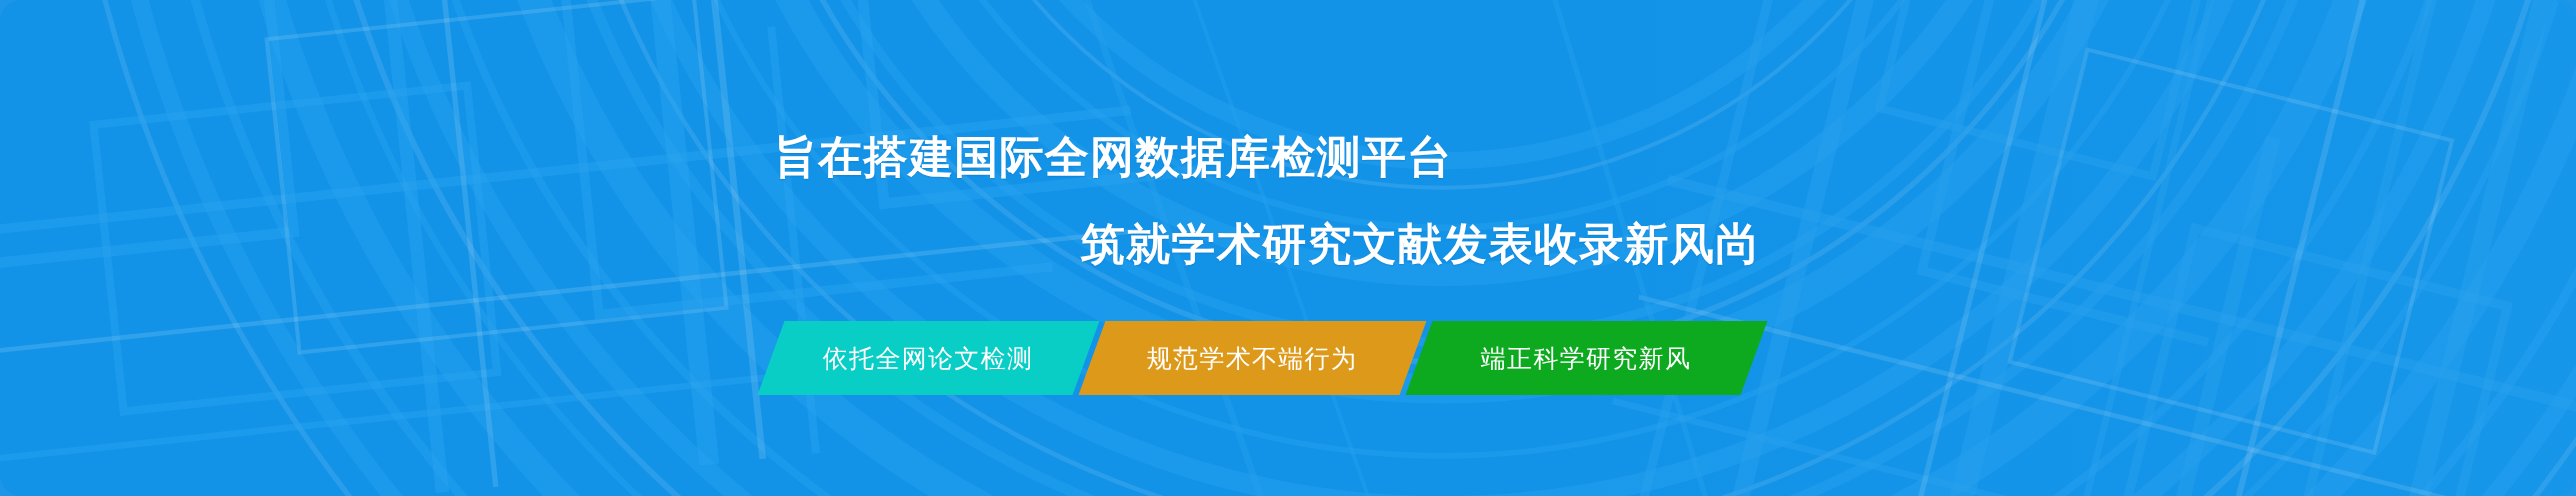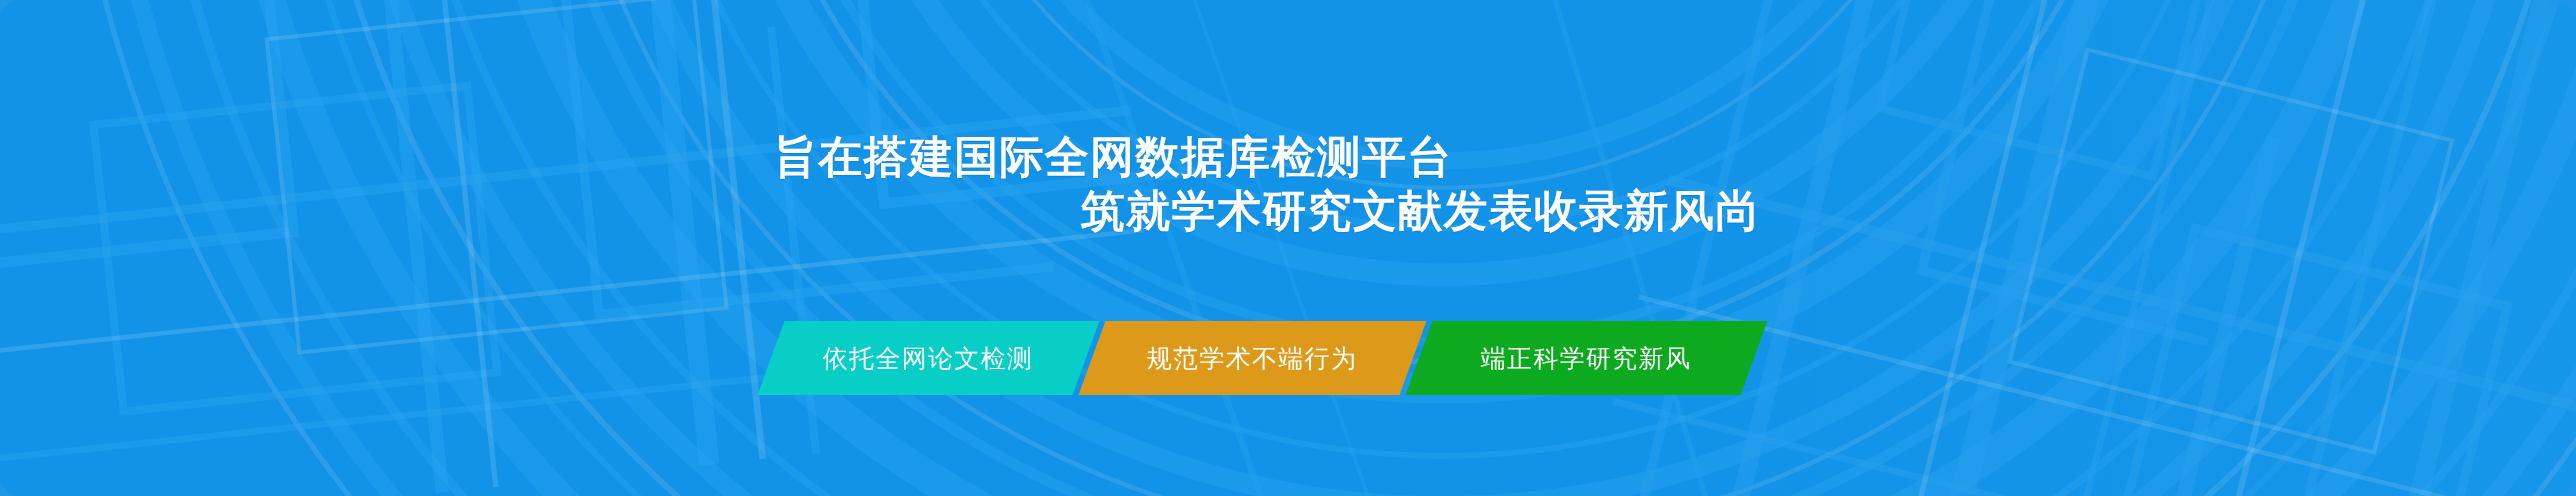--- a/index.html
+++ b/index.html
@@ -38,21 +38,21 @@
     position:absolute;
     color:#ffffff;
     font-weight:bold;
     font-size:44px;
     line-height:1;
     letter-spacing:1.3px;
     white-space:nowrap;
     text-shadow:0 0.7px 1.3px rgba(0,60,120,.18);
   }
   #hl-1 { left:773px; top:135px; }
-  #hl-2 { left:1081px; top:189px;text-align:right; }
+  #hl-2 { left:1081px; top:222px;text-align:right; }
 
   
   #tab-strip {
     position:absolute;
     left:771px;
     top:321px;
     height:74px;
     display:flex;
     gap:6px;
     align-items:stretch;

